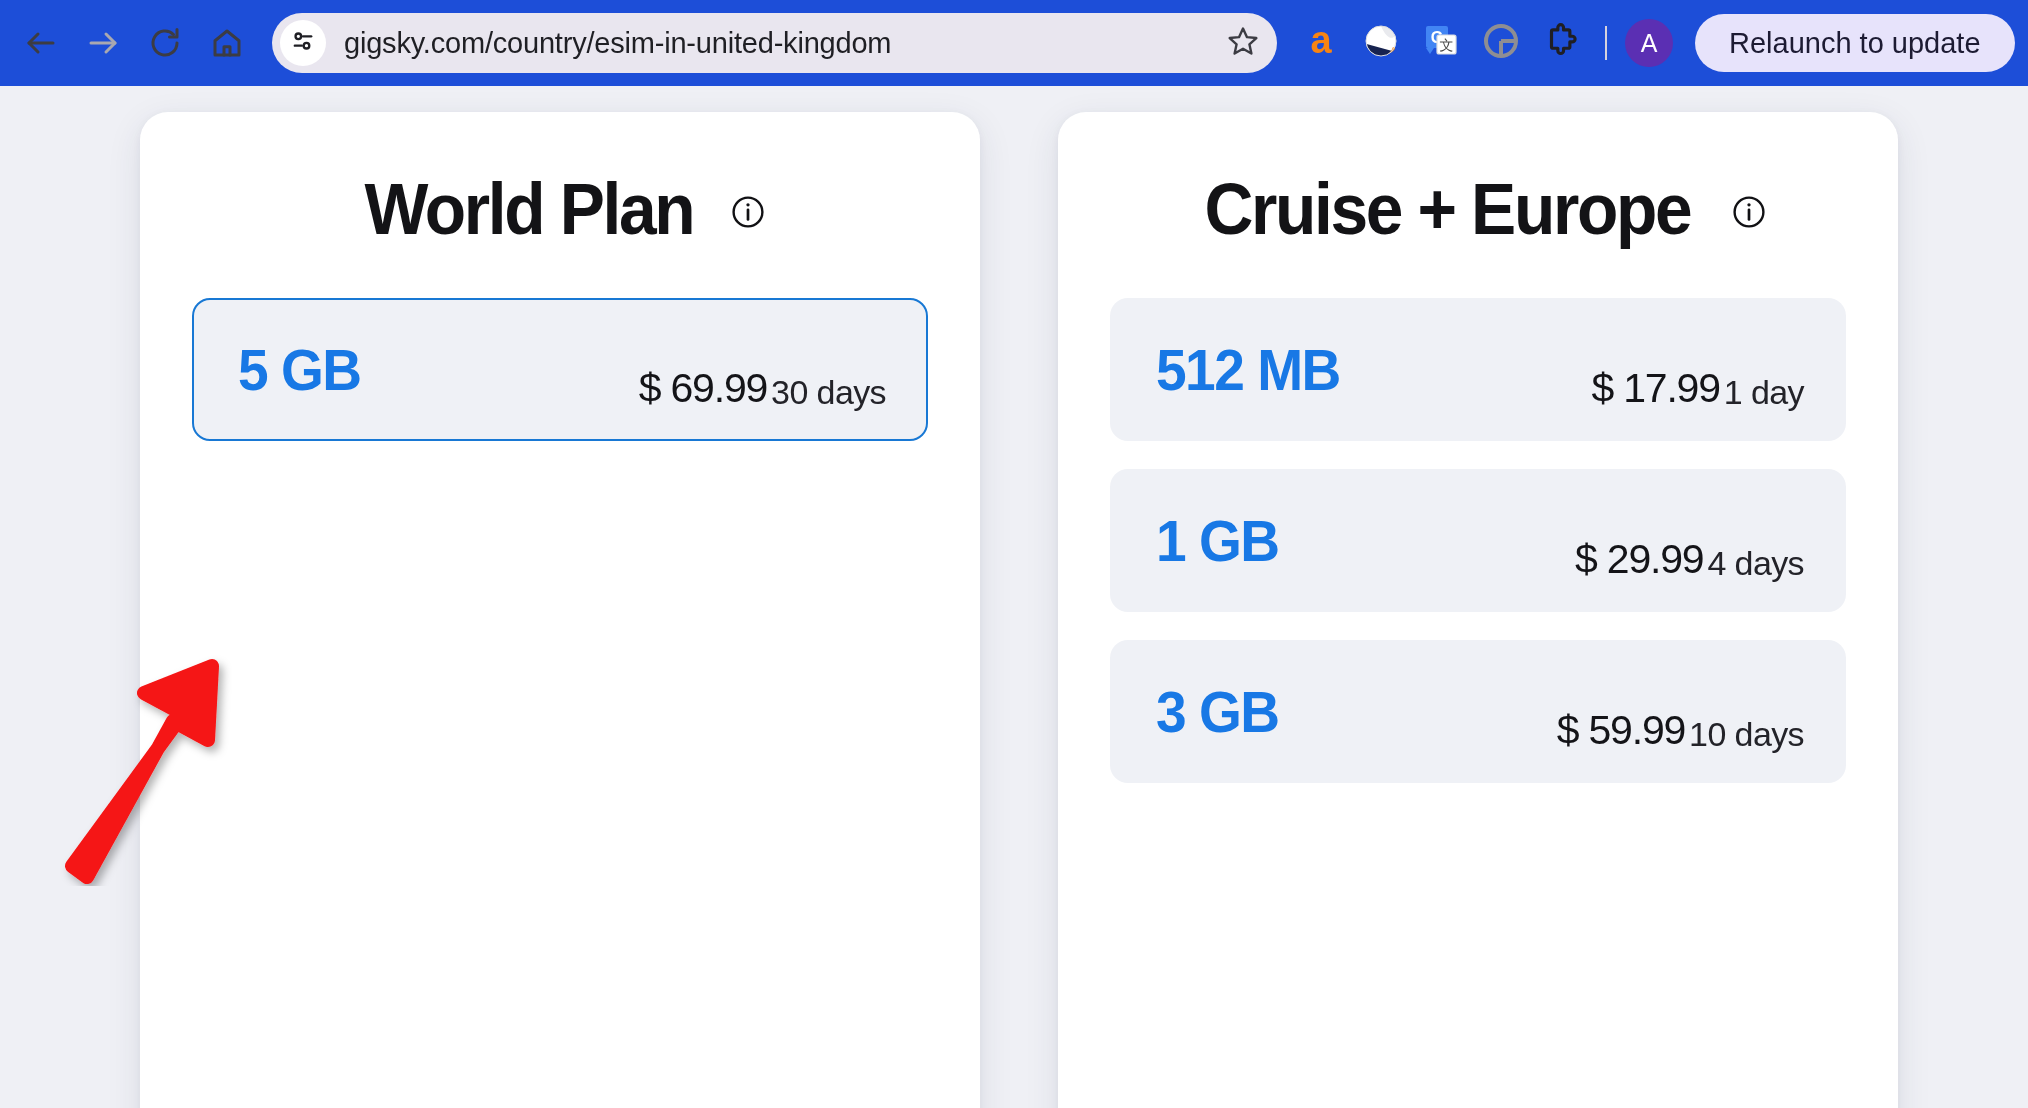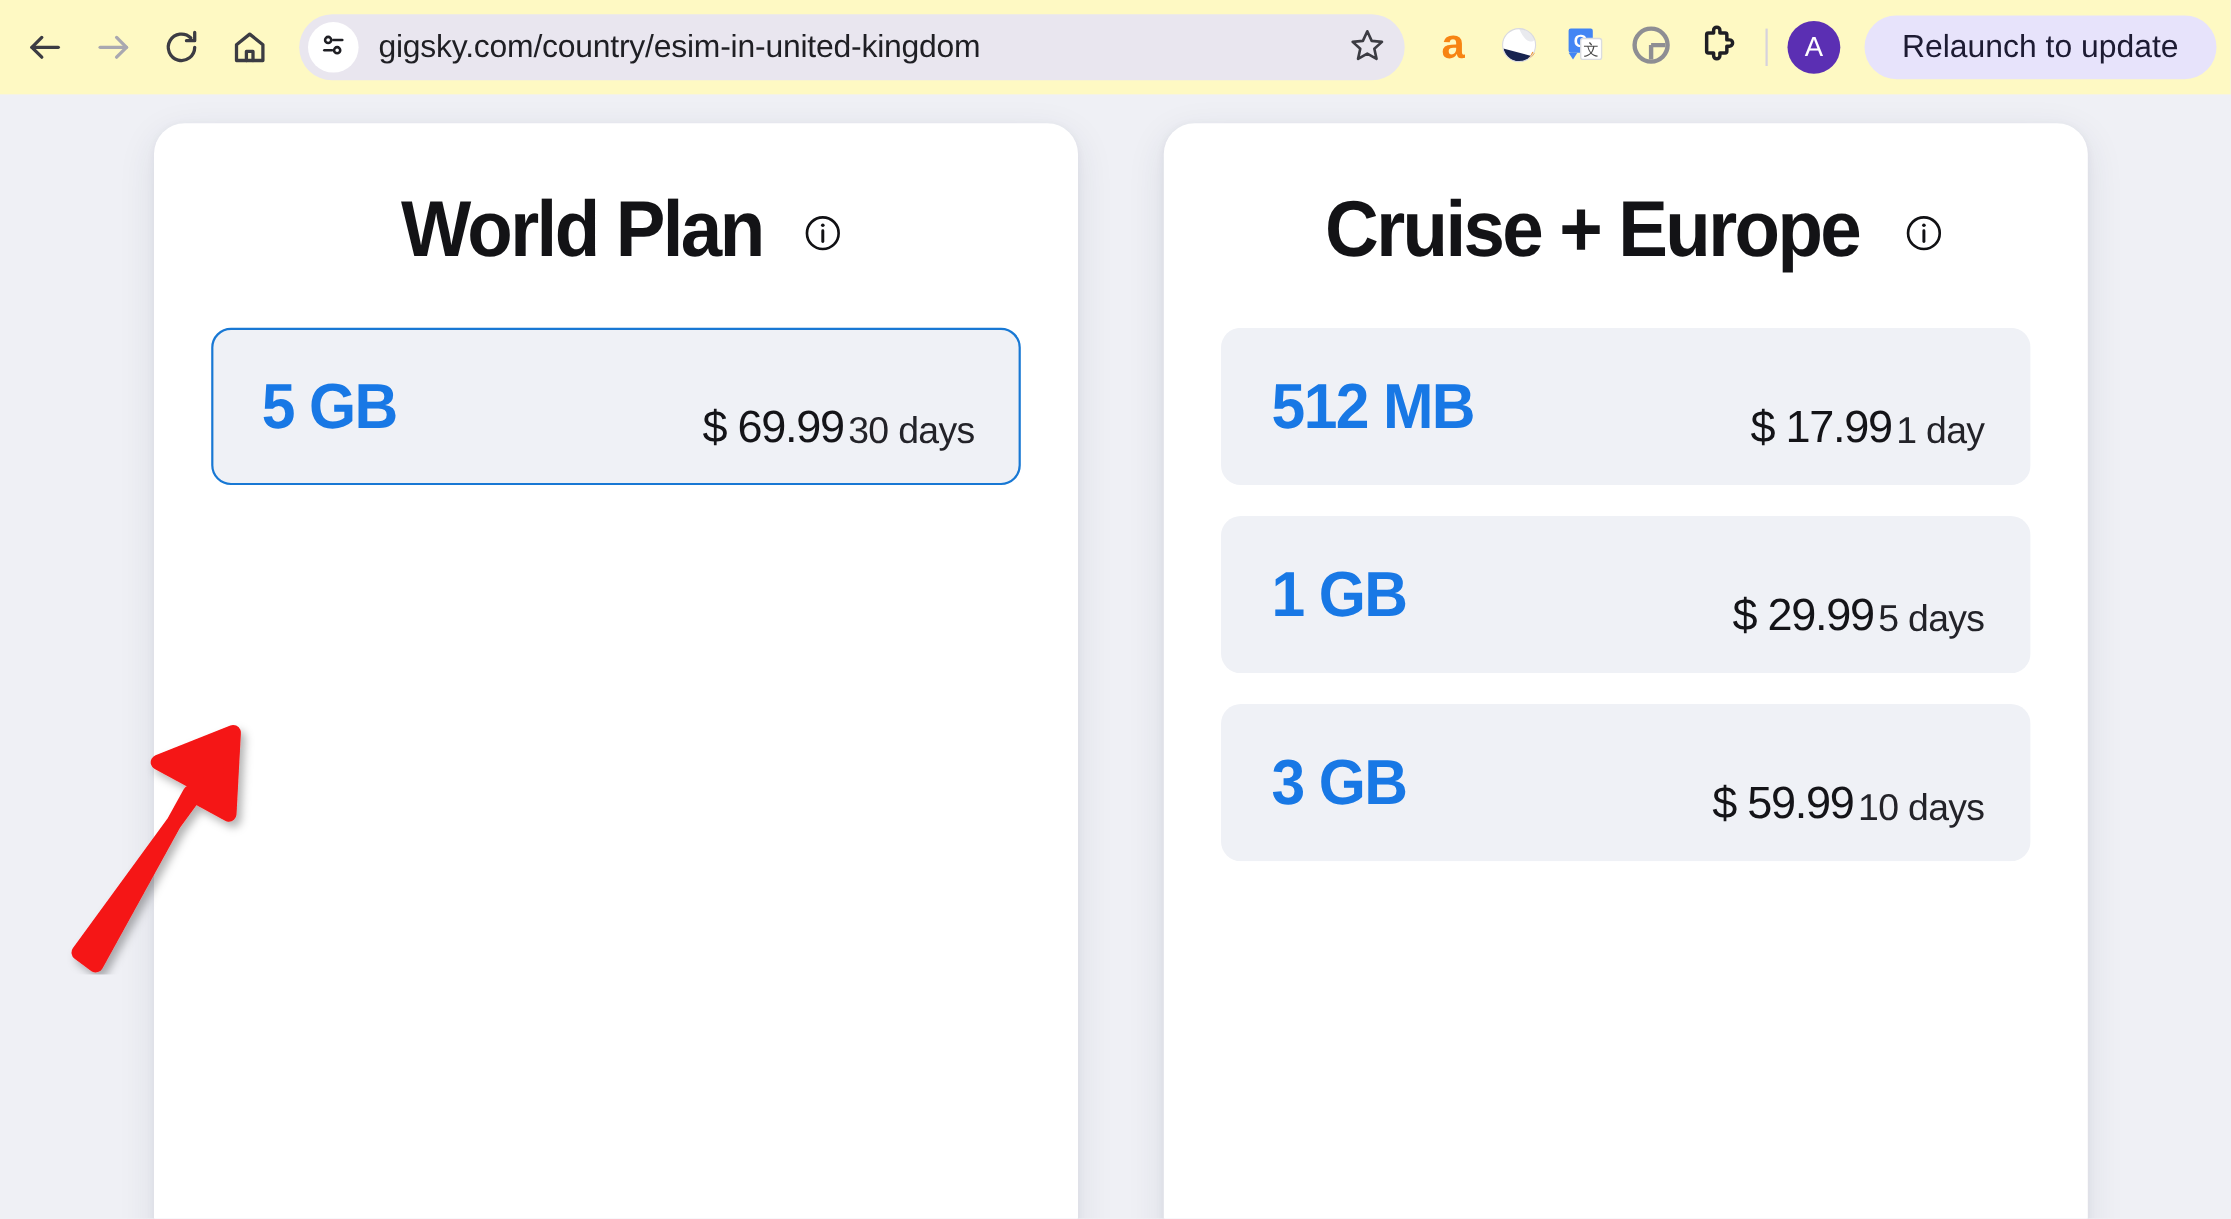--- a/index.html
+++ b/index.html
@@ -10,21 +10,21 @@
     overflow: hidden;
     font-family: "Liberation Sans", sans-serif;
     background: #eff0f5;
   }
 
   
   .browser-bar {
     position: relative;
     width: 2028px;
     height: 86px;
-    background: #fef9c3;
+    background: #1d4ed8;
     display: flex;
     align-items: center;
     padding: 0 0 0 10px;
     gap: 0;
   }
 
   .nav-btn {
     width: 62px;
     height: 62px;
     display: flex;
@@ -417,21 +417,21 @@
           <div class="plan-right">
             <div class="plan-price">$ 17.99</div>
             <div class="plan-duration">1 day</div>
           </div>
         </div>
 
         <div class="plan-row">
           <div class="plan-size">1 GB</div>
           <div class="plan-right">
             <div class="plan-price">$ 29.99</div>
-            <div class="plan-duration">5 days</div>
+            <div class="plan-duration">4 days</div>
           </div>
         </div>
 
         <div class="plan-row">
           <div class="plan-size">3 GB</div>
           <div class="plan-right">
             <div class="plan-price">$ 59.99</div>
             <div class="plan-duration">10 days</div>
           </div>
         </div>

